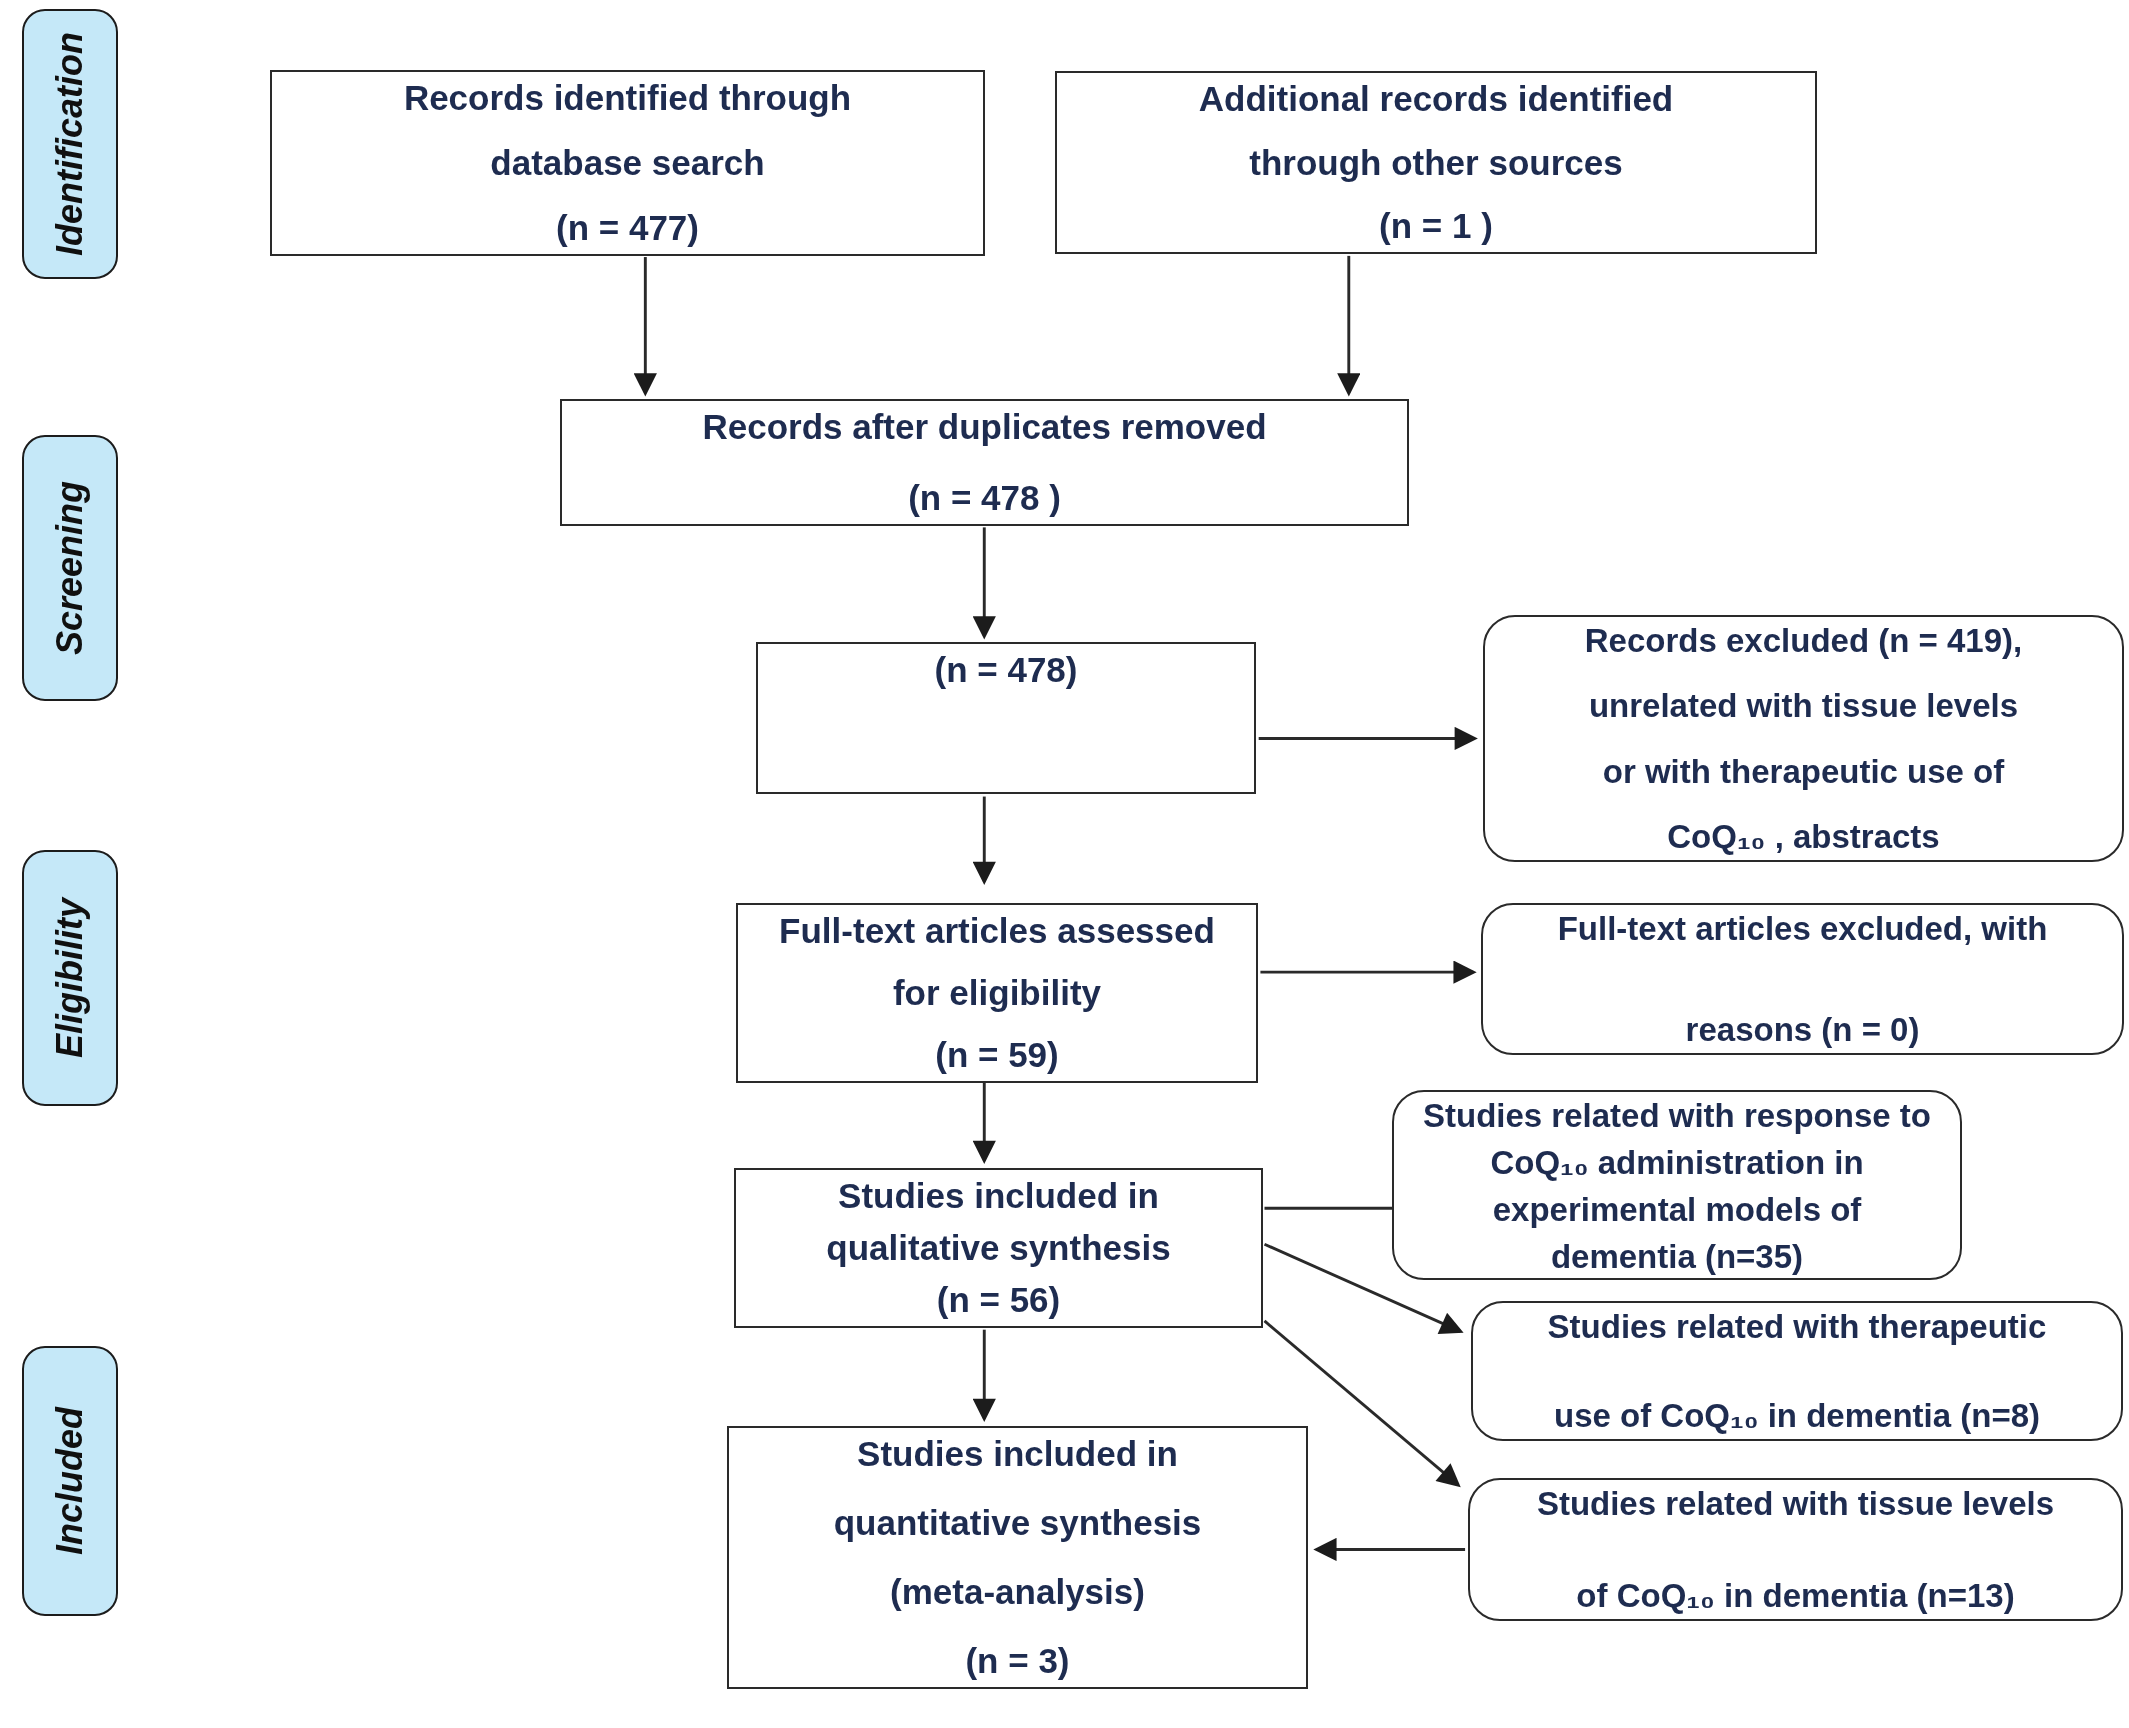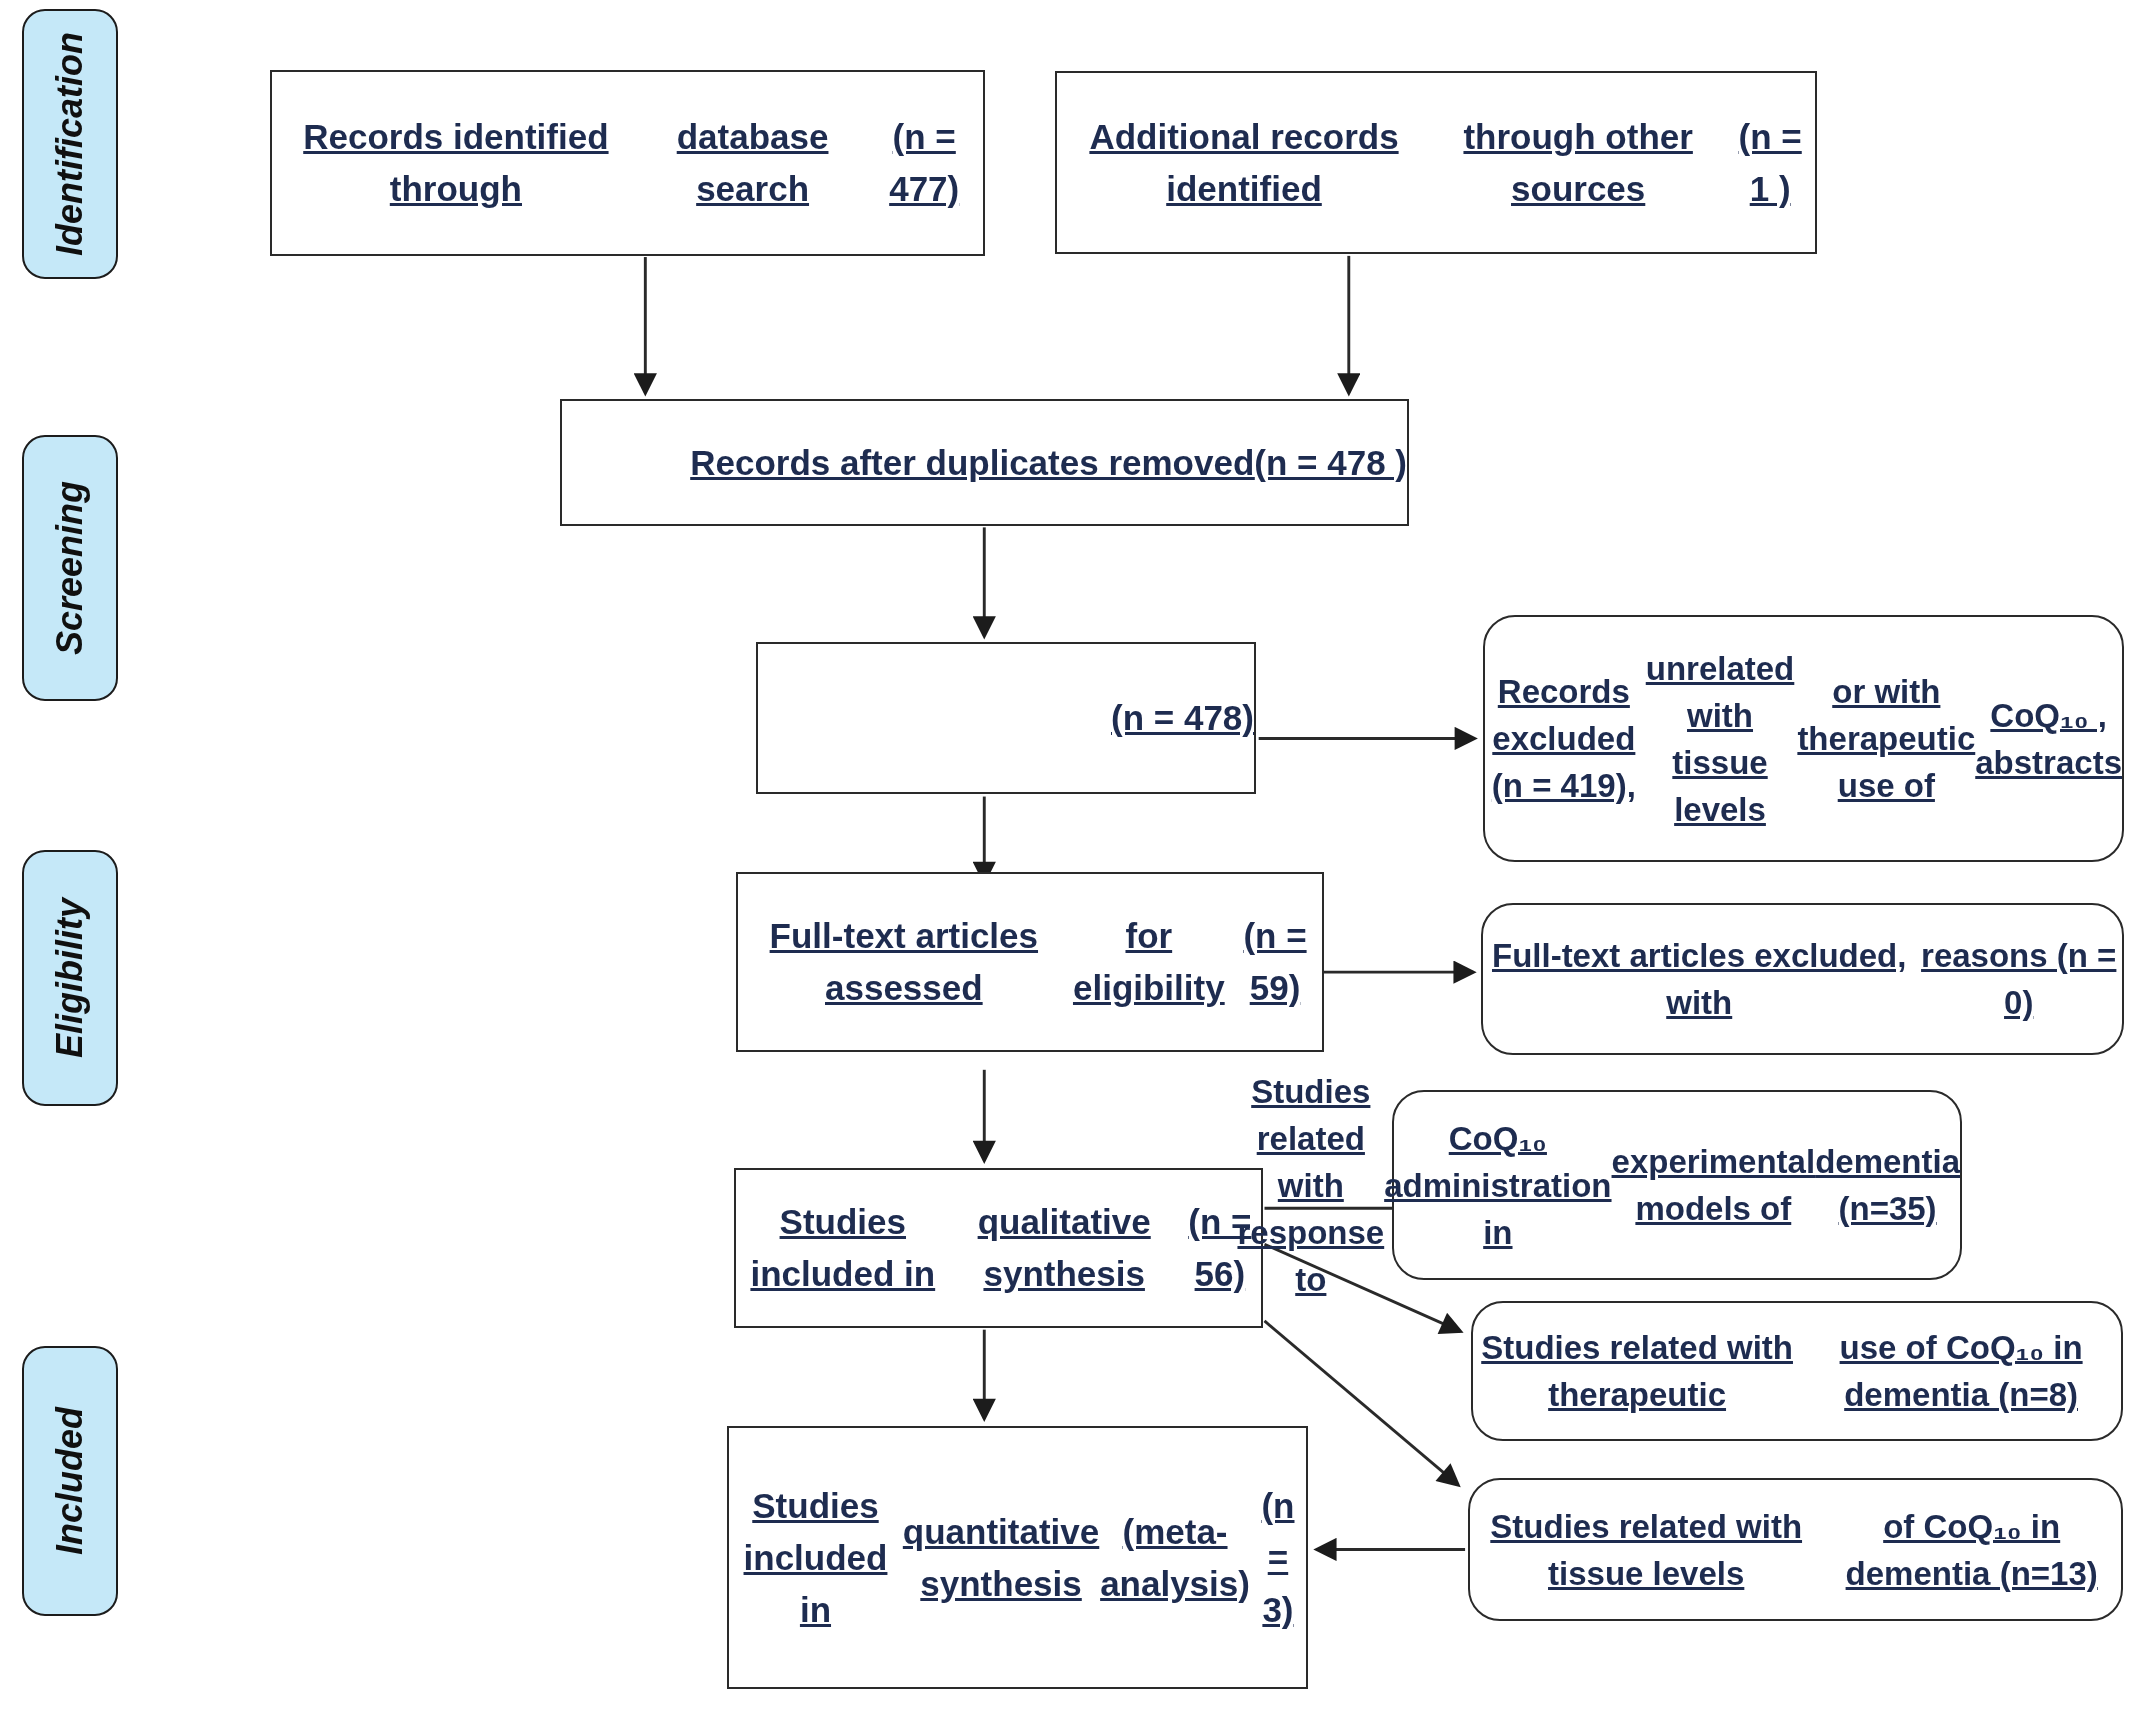--- a/index.html
+++ b/index.html
@@ -7,27 +7,26 @@
     position:relative;
     width:2129px;height:1728px;
     background:#ffffff;
     font-family:"Liberation Sans", sans-serif;
     overflow:hidden;
   }
   .box{
     position:absolute;
     border:2.9px solid #2a2a2a;
     background:#ffffff;
-    display:flex;
-    justify-content:flex-end;align-items:center;
+    display:flex;flex-direction:column;
+    justify-content:space-between;align-items:center;
     text-align:center;
     color:#1e2c50;
     font-weight:bold;
     box-sizing:border-box;
-    text-decoration:underline;
   }
   .box.main{font-size:35px;line-height:52px;}
   .box.side{font-size:33px;line-height:47px;border-radius:32px;}
   .stage{
     position:absolute;left:22px;width:96px;
     background:#c5e8f8;
     border:2.9px solid #1c1c1c;
     border-radius:23px;
     display:flex;align-items:center;justify-content:center;
     box-sizing:border-box;
@@ -96,21 +95,21 @@
 
   <div class="box main" style="left:560px;top:399px;width:849px;height:127px">
     <span>Records after duplicates removed</span>
     <span>(n = 478 )</span>
   </div>
 
   <div class="box main" style="left:756px;top:642px;width:500px;height:152px">
     <span>(n = 478)</span>
   </div>
 
-  <div class="box main" style="left:736px;top:872px;width:588px;height:180px">
+  <div class="box main" style="left:736px;top:903px;width:522px;height:180px">
     <span>Full-text articles assessed</span>
     <span>for eligibility</span>
     <span>(n = 59)</span>
   </div>
 
   <div class="box main" style="left:734px;top:1168px;width:529px;height:160px">
     <span>Studies included in</span>
     <span>qualitative synthesis</span>
     <span>(n = 56)</span>
   </div>

